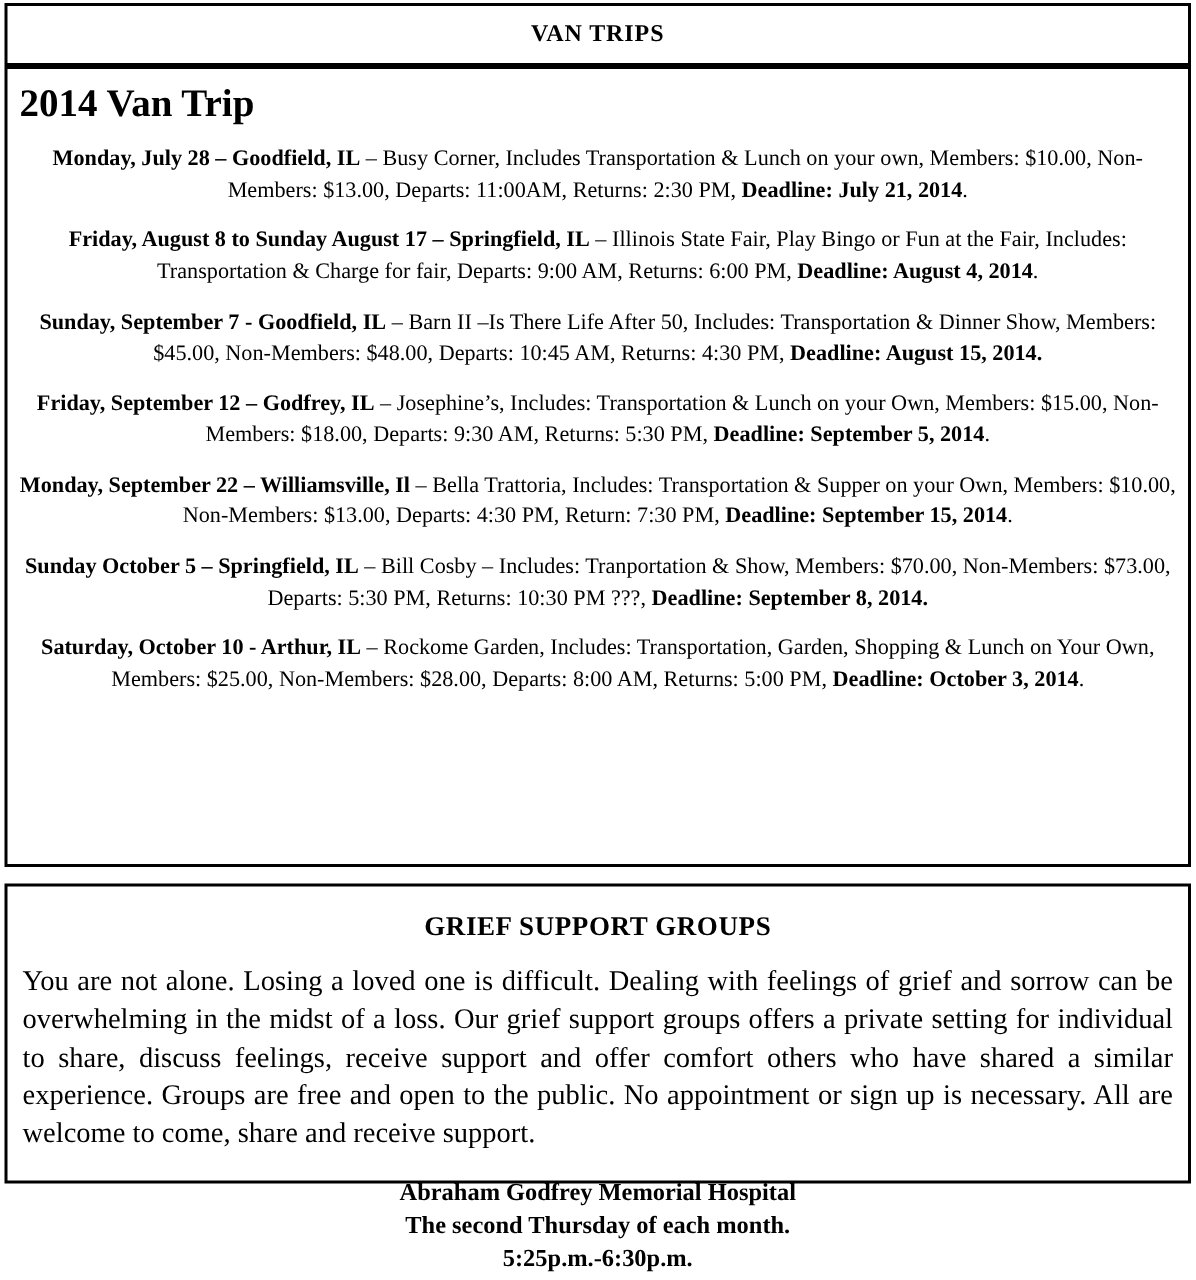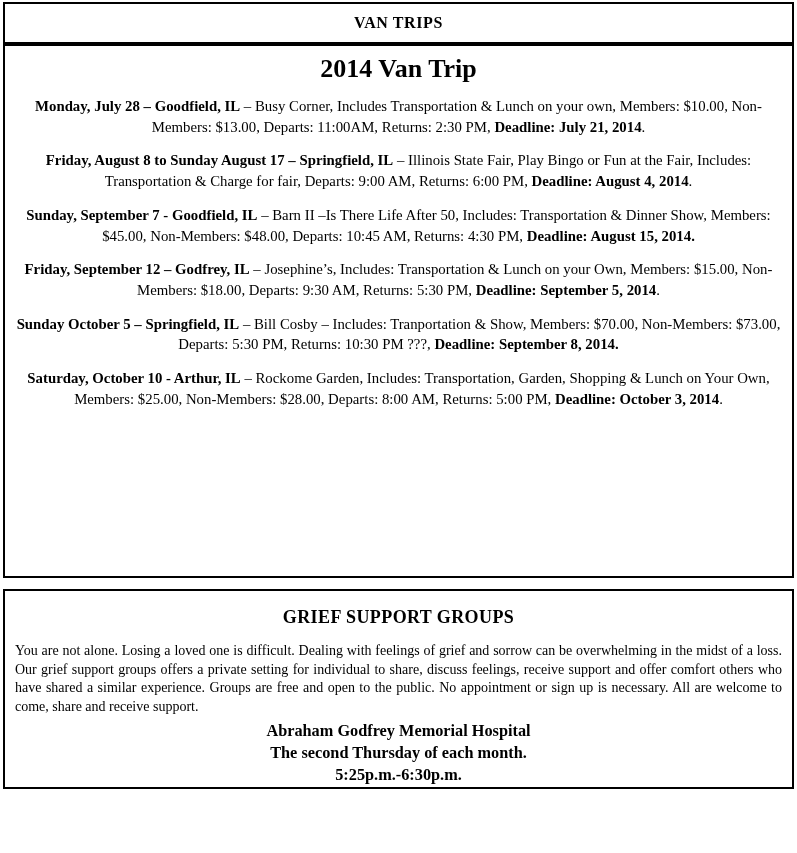--- a/index.html
+++ b/index.html
@@ -31,21 +31,20 @@
     font-weight: bold;
     font-size: 16px;
     letter-spacing: 0.6px;
   }
   .main-box {
     top: 44px;
     height: 534px;
     padding: 5px 8px 4px 8px;
   }
   .main-title {
-    text-align: center;
     font-size: 26px;
     font-weight: bold;
     margin: 3px 0 12px 0;
   }
   .trip {
     font-size: 14.8px;
     line-height: 1.4;
     margin: 0 0 13px 0;
     text-align: center;
   }
@@ -56,24 +55,24 @@
     padding: 6px 10px;
   }
   .grief-title {
     text-align: center;
     font-size: 18px;
     font-weight: bold;
     letter-spacing: 0.4px;
     margin: 10px 0 14px 0;
   }
   .grief-paragraph {
-    font-size: 14px;
+    font-size: 19px;
     line-height: 1.33;
     text-align: justify;
-    margin: 0 0 4px 0;
+    margin: 0 0 16px 0;
     font-family: Liberation Serif, serif;
   }
   .grief-footer {
     text-align: center;
     font-weight: bold;
     font-size: 16.3px;
     line-height: 1.35;
   }
 </style>
 </head>
@@ -87,20 +86,21 @@
   <div class="main-title">2014 Van Trip</div>
 
   <p class="trip"><b>Monday, July 28 – Goodfield, IL</b><span> – Busy Corner, Includes Transportation  &amp; Lunch on your own, Members: $10.00, Non-Members: $13.00, Departs: 11:00AM, Returns: 2:30 PM, </span><b>Deadline: July 21, 2014</b><span>.</span></p>
 
   <p class="trip"><b>Friday, August 8 to Sunday August 17 – Springfield, IL</b><span> – Illinois State Fair, Play Bingo or Fun at the Fair, Includes: Transportation &amp; Charge for fair, Departs: 9:00 AM, Returns: 6:00 PM, </span><b>Deadline: August 4, 2014</b><span>.</span></p>
 
   <p class="trip"><b>Sunday, September 7 - Goodfield, IL</b><span> – Barn II –Is There Life After 50, Includes: Transportation &amp; Dinner Show, Members: $45.00, Non-Members: $48.00, Departs: 10:45 AM, Returns: 4:30 PM, </span><b>Deadline: August 15, 2014.</b><span></span></p>
 
   <p class="trip"><b>Friday, September 12 – Godfrey, IL</b><span> – Josephine’s, Includes: Transportation &amp; Lunch on your Own, Members: $15.00, Non-Members: $18.00, Departs: 9:30 AM, Returns: 5:30 PM,  </span><b>Deadline: September 5, 2014</b><span>.</span></p>
 
+  <p class="trip"><b>Monday, September 22 – Williamsville, Il</b><span> – Bella Trattoria, Includes: Transportation &amp; Supper on your Own, Members: $10.00, Non-Members: $13.00, Departs: 4:30 PM, Return: 7:30 PM, </span><b>Deadline: September 15, 2014</b><span>.</span></p>
 
 
   <p class="trip"><b>Sunday October 5 – Springfield, IL</b><span> – Bill Cosby – Includes: Tranportation &amp; Show, Members: $70.00, Non-Members: $73.00, Departs: 5:30 PM, Returns: 10:30 PM ???, </span><b>Deadline: September 8, 2014.</b><span></span></p>
 
   <p class="trip"><b>Saturday, October 10 - Arthur, IL</b><span> – Rockome Garden, Includes: Transportation, Garden, Shopping &amp; Lunch on Your Own, Members: $25.00, Non-Members: $28.00, Departs: 8:00 AM, Returns: 5:00 PM, </span><b>Deadline: October 3, 2014</b><span>.</span></p>
 </div>
 
 <div class="box grief-box">
   <div class="grief-title">GRIEF SUPPORT GROUPS</div>
   <p class="grief-paragraph">You are not alone.  Losing a loved one is difficult.  Dealing with feelings of grief and sorrow can be overwhelming in the midst of a loss.  Our grief support groups offers a private setting for  individual to share, discuss feelings, receive support and offer comfort others who have shared a similar experience.  Groups are free and open to the public.  No appointment or sign up is necessary.  All are welcome to come, share and receive support.</p>

